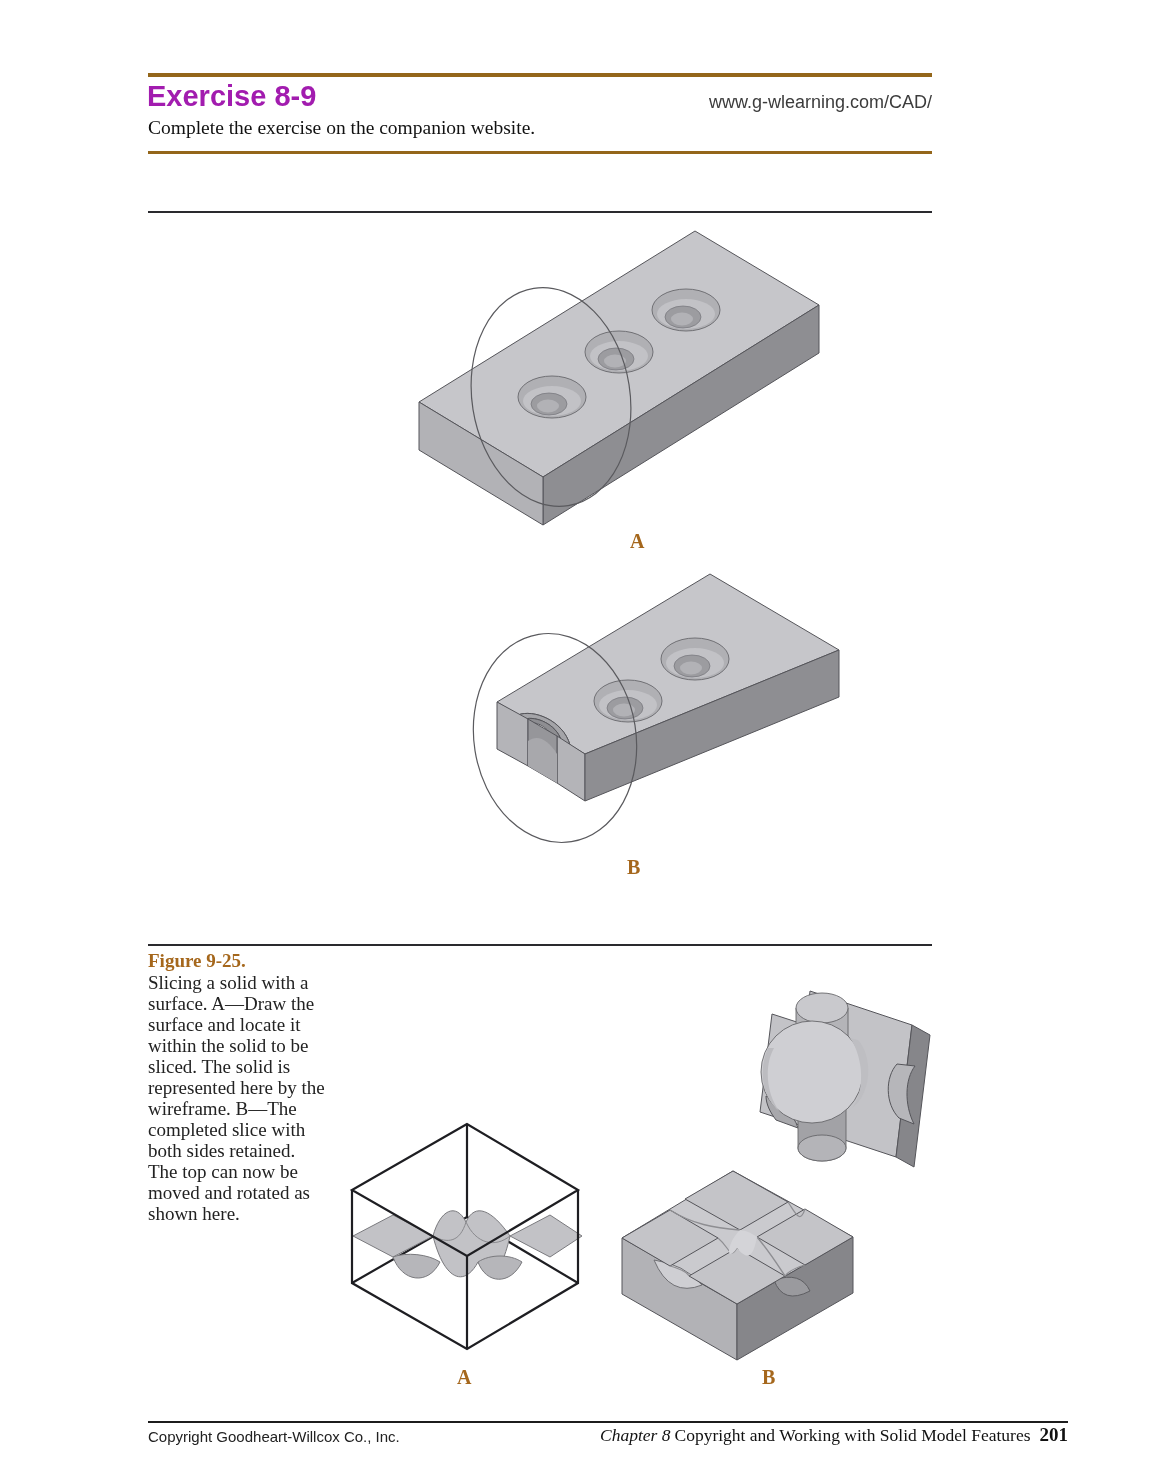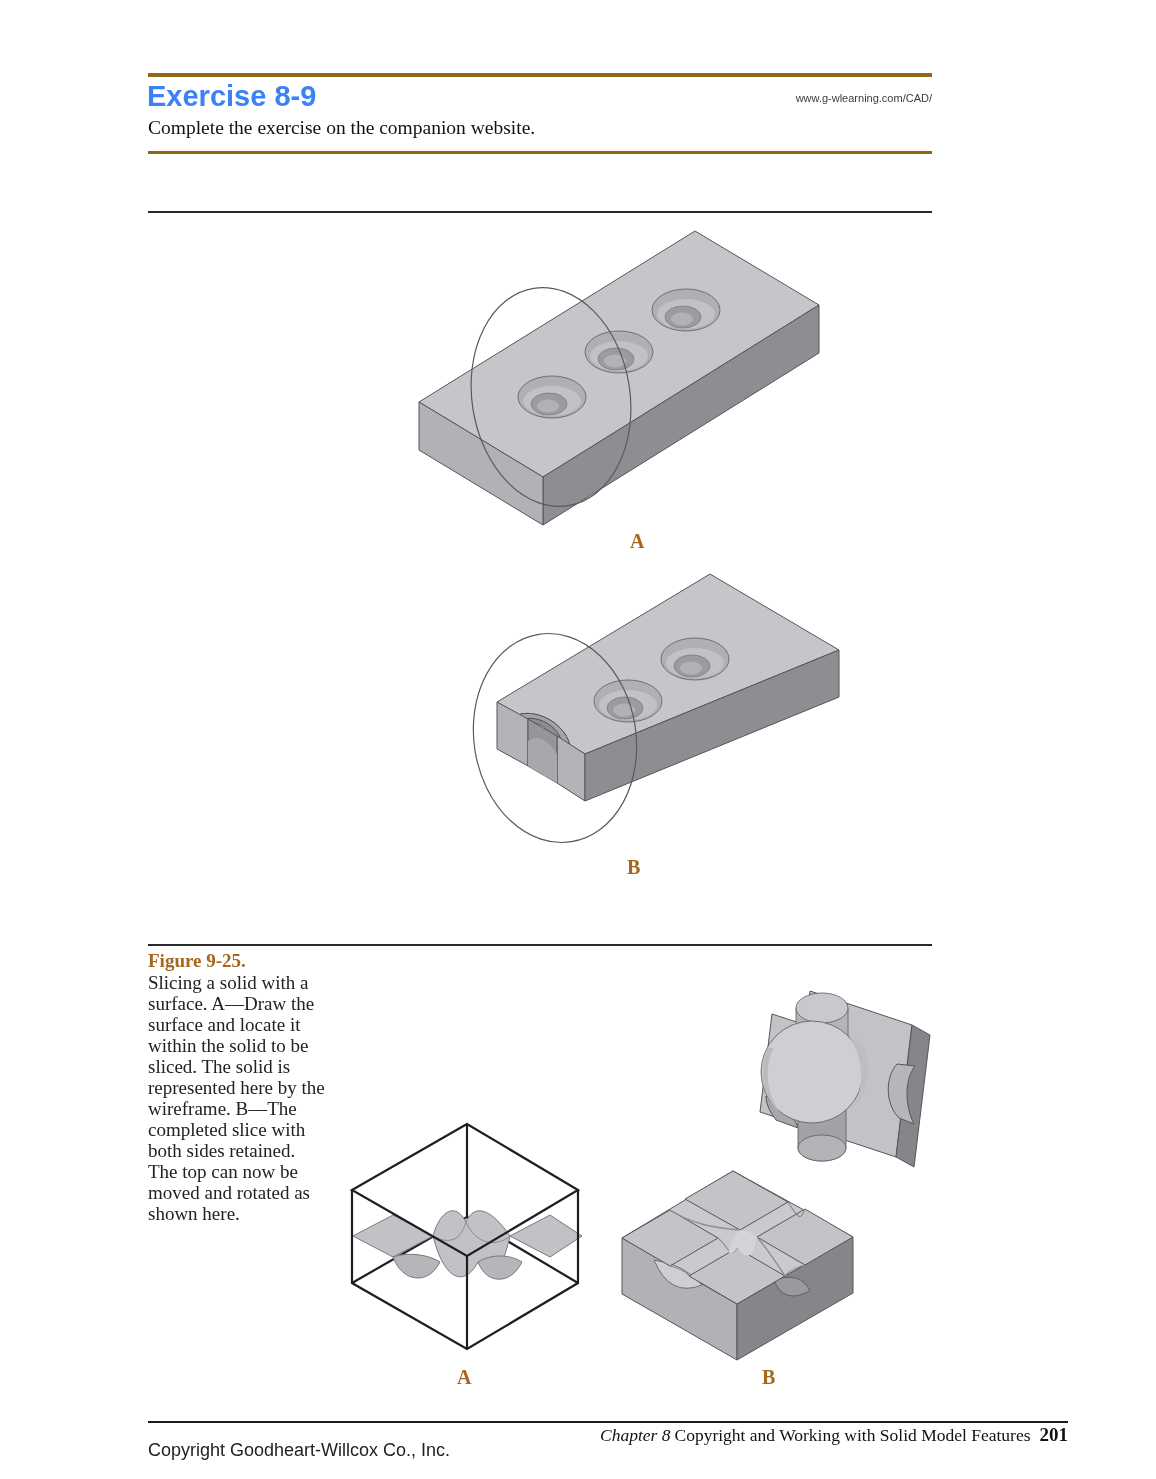--- a/index.html
+++ b/index.html
@@ -11,46 +11,46 @@
     color:#1a1a1a;
     overflow:hidden;
   }
   .abs{position:absolute;}
   
   .rule-brown{position:absolute;left:148px;width:784px;height:4px;background:#94661a;}
   .ex-title{
     position:absolute;left:147px;top:80px;
     font-family:"Liberation Sans", sans-serif;
     font-weight:bold;font-size:29px;letter-spacing:0px;
-    color:#3b82f6;
+    color:#a21caf;
   }
   .ex-url{
     position:absolute;right:224px;top:92px;
     font-family:"Liberation Sans", sans-serif;
-    font-size:11px;color:#3c3c3c;
+    font-size:18px;color:#3c3c3c;
   }
   .ex-instruction{
     position:absolute;left:148px;top:117px;
     font-size:19.5px;color:#111;
   }
   
   .fig-rule{position:absolute;left:148px;width:784px;height:2px;background:#2a2a2e;}
   .fig-caption{position:absolute;left:148px;width:178px;font-size:19px;line-height:21px;color:#222;}
   .fig-title{display:block;font-weight:bold;color:#a5671c;margin-bottom:1px;}
   .fig-label{
     position:absolute;
     font-weight:bold;font-size:20px;color:#a5671c;
     font-family:"Liberation Serif", serif;
   }
   
   .foot-rule{position:absolute;left:148px;top:1421px;width:920px;height:2px;background:#1c1c1c;}
   .foot-left{
     position:absolute;left:148px;top:1428px;
     font-family:"Liberation Sans", sans-serif;
-    font-size:18px;color:#222;margin-top:12px;
+    font-size:15px;color:#222;
   }
   .foot-right{
     position:absolute;right:88px;top:1424px;
     font-size:17.5px;color:#111;text-align:right;white-space:nowrap;
   }
   .foot-right .chap{font-style:italic;margin-right:4px;}
   .foot-right .pagenum{font-weight:bold;font-size:19px;margin-left:9px;}
   svg{display:block;}
 </style>
 </head>

